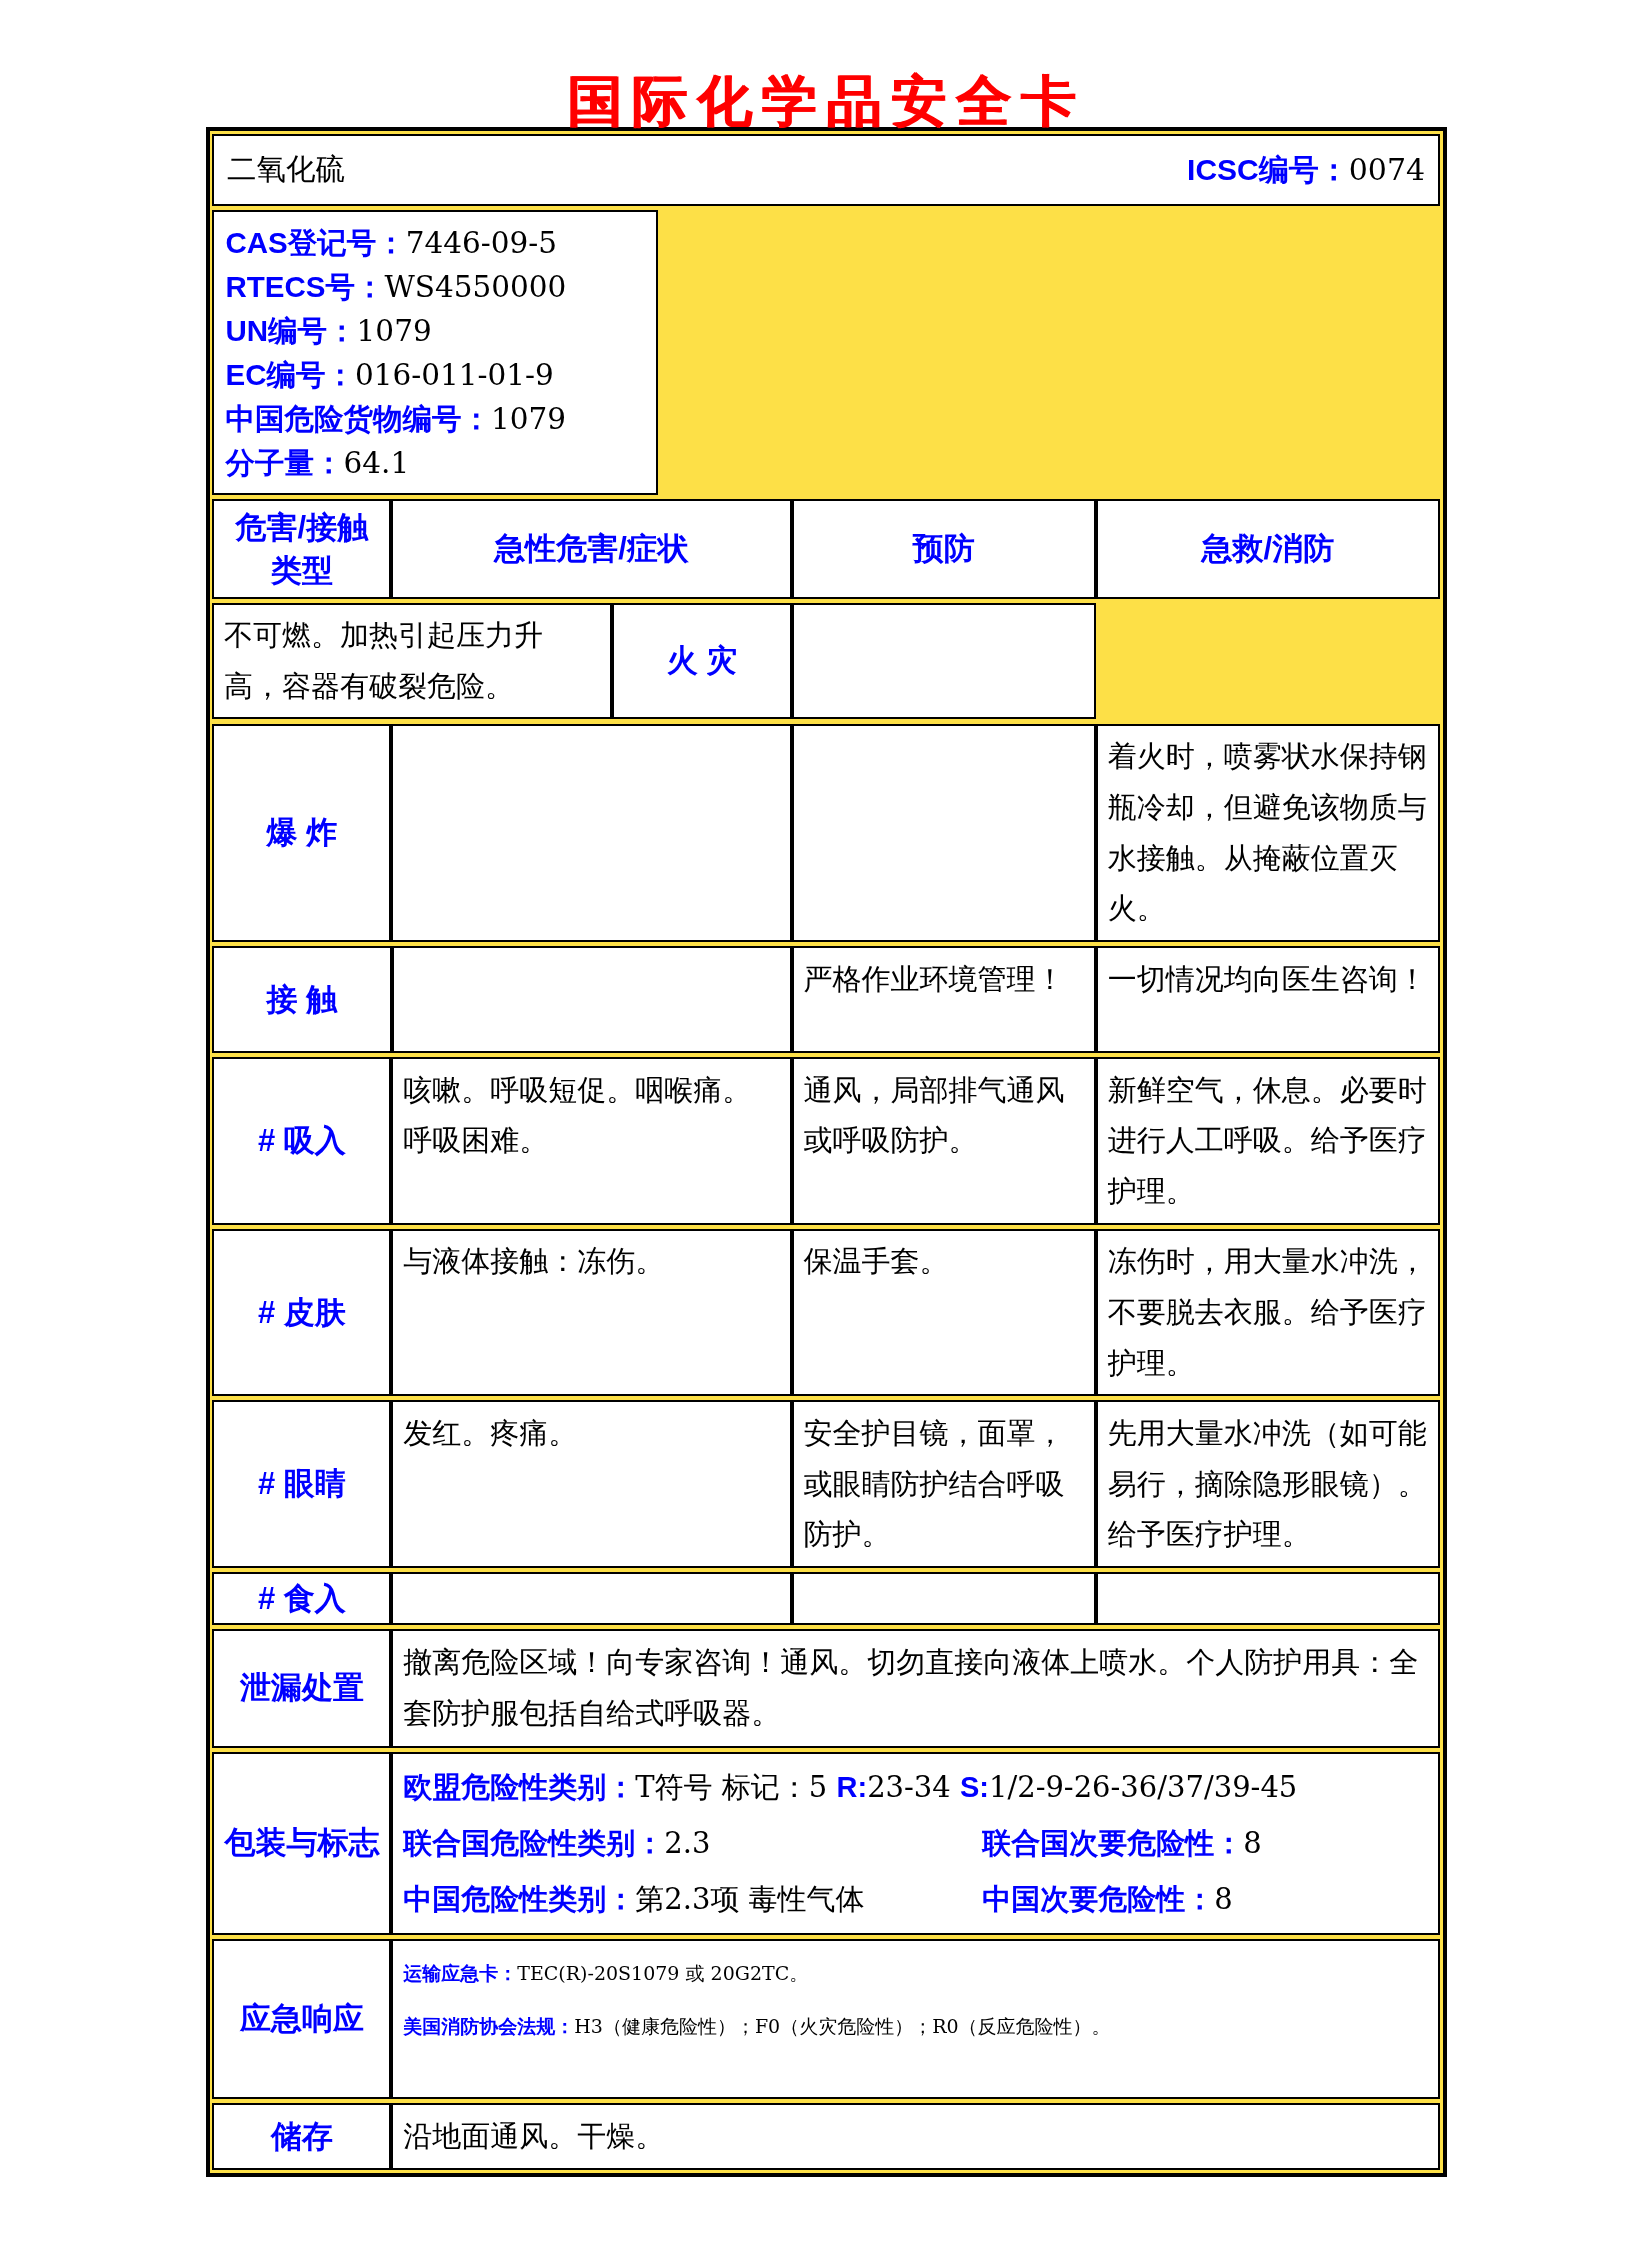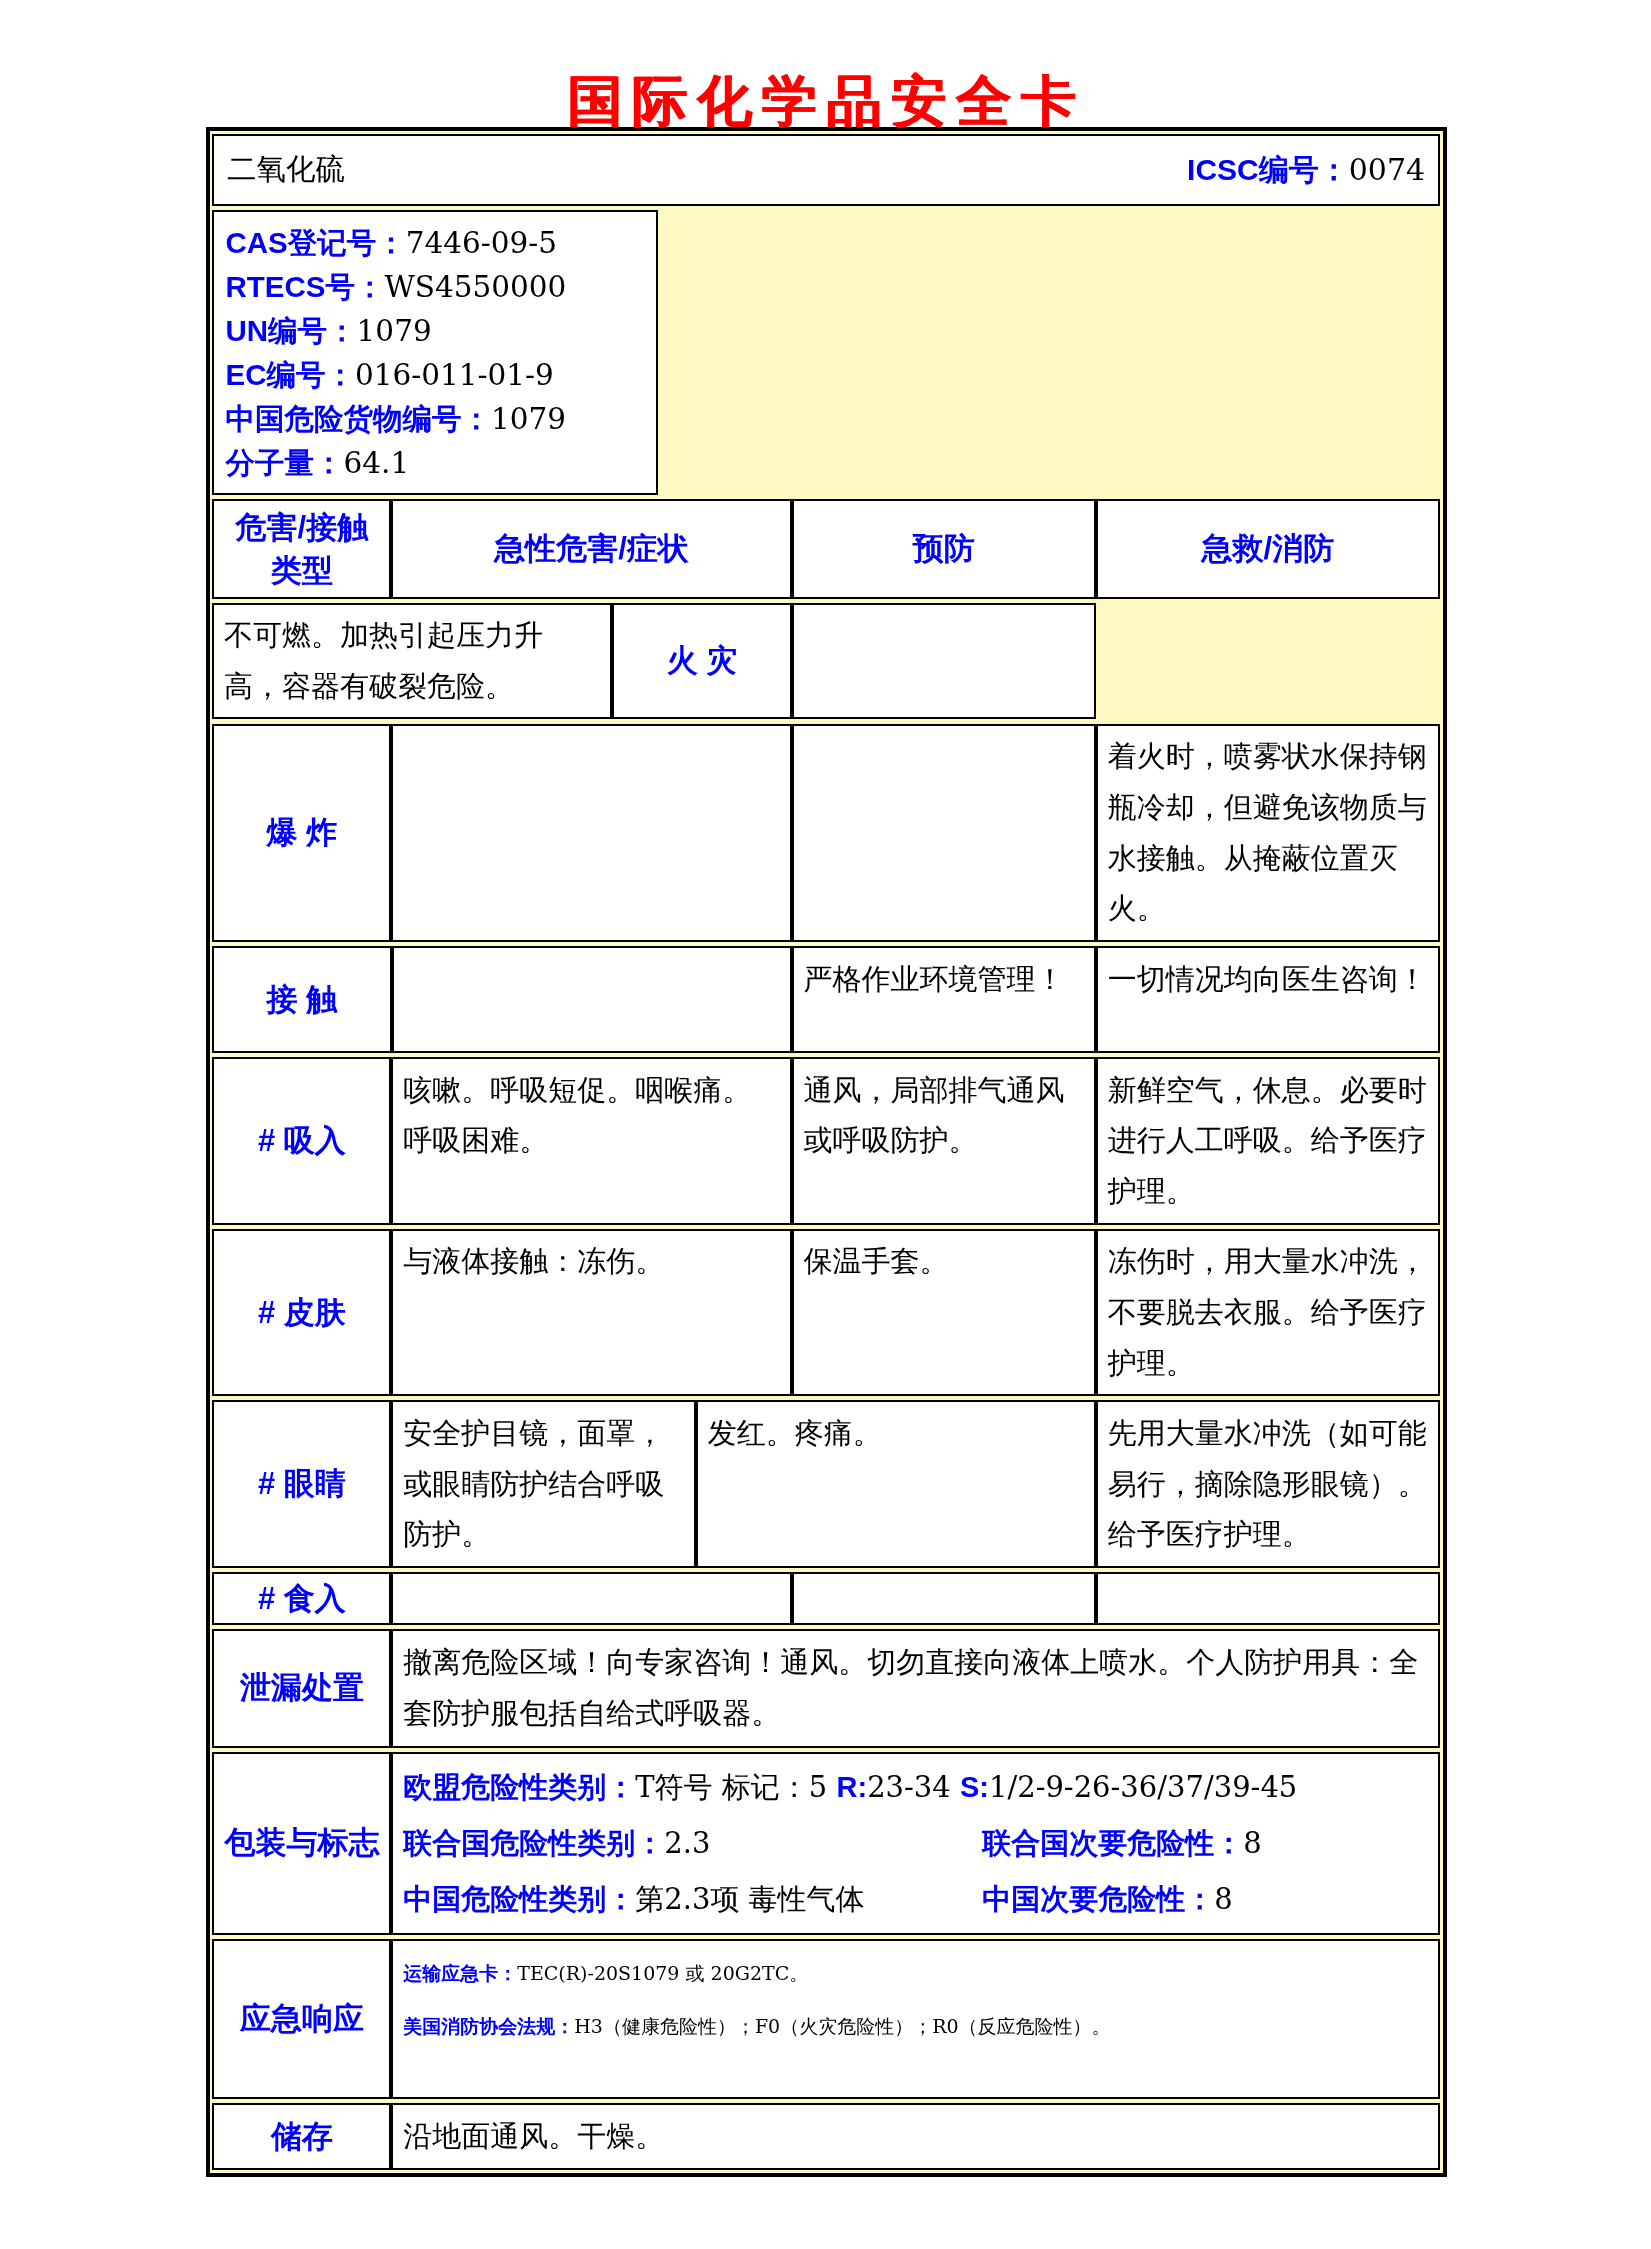--- a/index.html
+++ b/index.html
@@ -17,21 +17,21 @@
     font-weight: 900; font-size: 55px; letter-spacing: 9.8px;
     color: #ff0000;
     text-shadow: 1.4px 0 0 #ff0000;
   }
   
   .card {
     width: 1241px; margin: 8.4px auto 0 auto;
     border: 4.9px solid #000;
     padding: 2.8px;
     display: flex; flex-direction: column; row-gap: 4.2px;
-    background: #fef9c3;
+    background: #fde047;
   }
   .row { display: flex; width: 100%; }
   .cell { border: 2.8px solid #000; background: #fff; }
   
   .c1 { width: 14.6%; } .c2 { width: 32.6%; } .c3 { width: 24.8%; } .c4 { width: 28.0%; }
   .cb1 { width: 36.3%; } .cb2 { width: 63.7%; }
   .cfull { width: 100%; } .crest { width: 85.4%; }
   
   .rA { min-height: 72px; } .rB { min-height: 258px; } .rH { min-height: 90px; }
   .r0 { min-height: 111px; } .r1 { min-height: 201px; } .r2 { min-height: 107px; justify-content: center; }
@@ -141,22 +141,22 @@
 
   <div class="row r4">
     <div class="cell c1 label-cell"># 皮肤</div>
     <div class="cell c2 content-cell">与液体接触：冻伤。</div>
     <div class="cell c3 content-cell">保温手套。</div>
     <div class="cell c4 content-cell">冻伤时，用大量水冲洗，不要脱去衣服。给予医疗护理。</div>
   </div>
 
   <div class="row r5">
     <div class="cell c1 label-cell"># 眼睛</div>
+    <div class="cell c2 content-cell">发红。疼痛。</div>
     <div class="cell c3 content-cell">安全护目镜，面罩，或眼睛防护结合呼吸防护。</div>
-    <div class="cell c2 content-cell">发红。疼痛。</div>
     <div class="cell c4 content-cell">先用大量水冲洗（如可能易行，摘除隐形眼镜）。给予医疗护理。</div>
   </div>
 
   <div class="row r6">
     <div class="cell c1 label-cell"># 食入</div>
     <div class="cell c2 content-cell"></div>
     <div class="cell c3 content-cell"></div>
     <div class="cell c4 content-cell"></div>
   </div>
 

